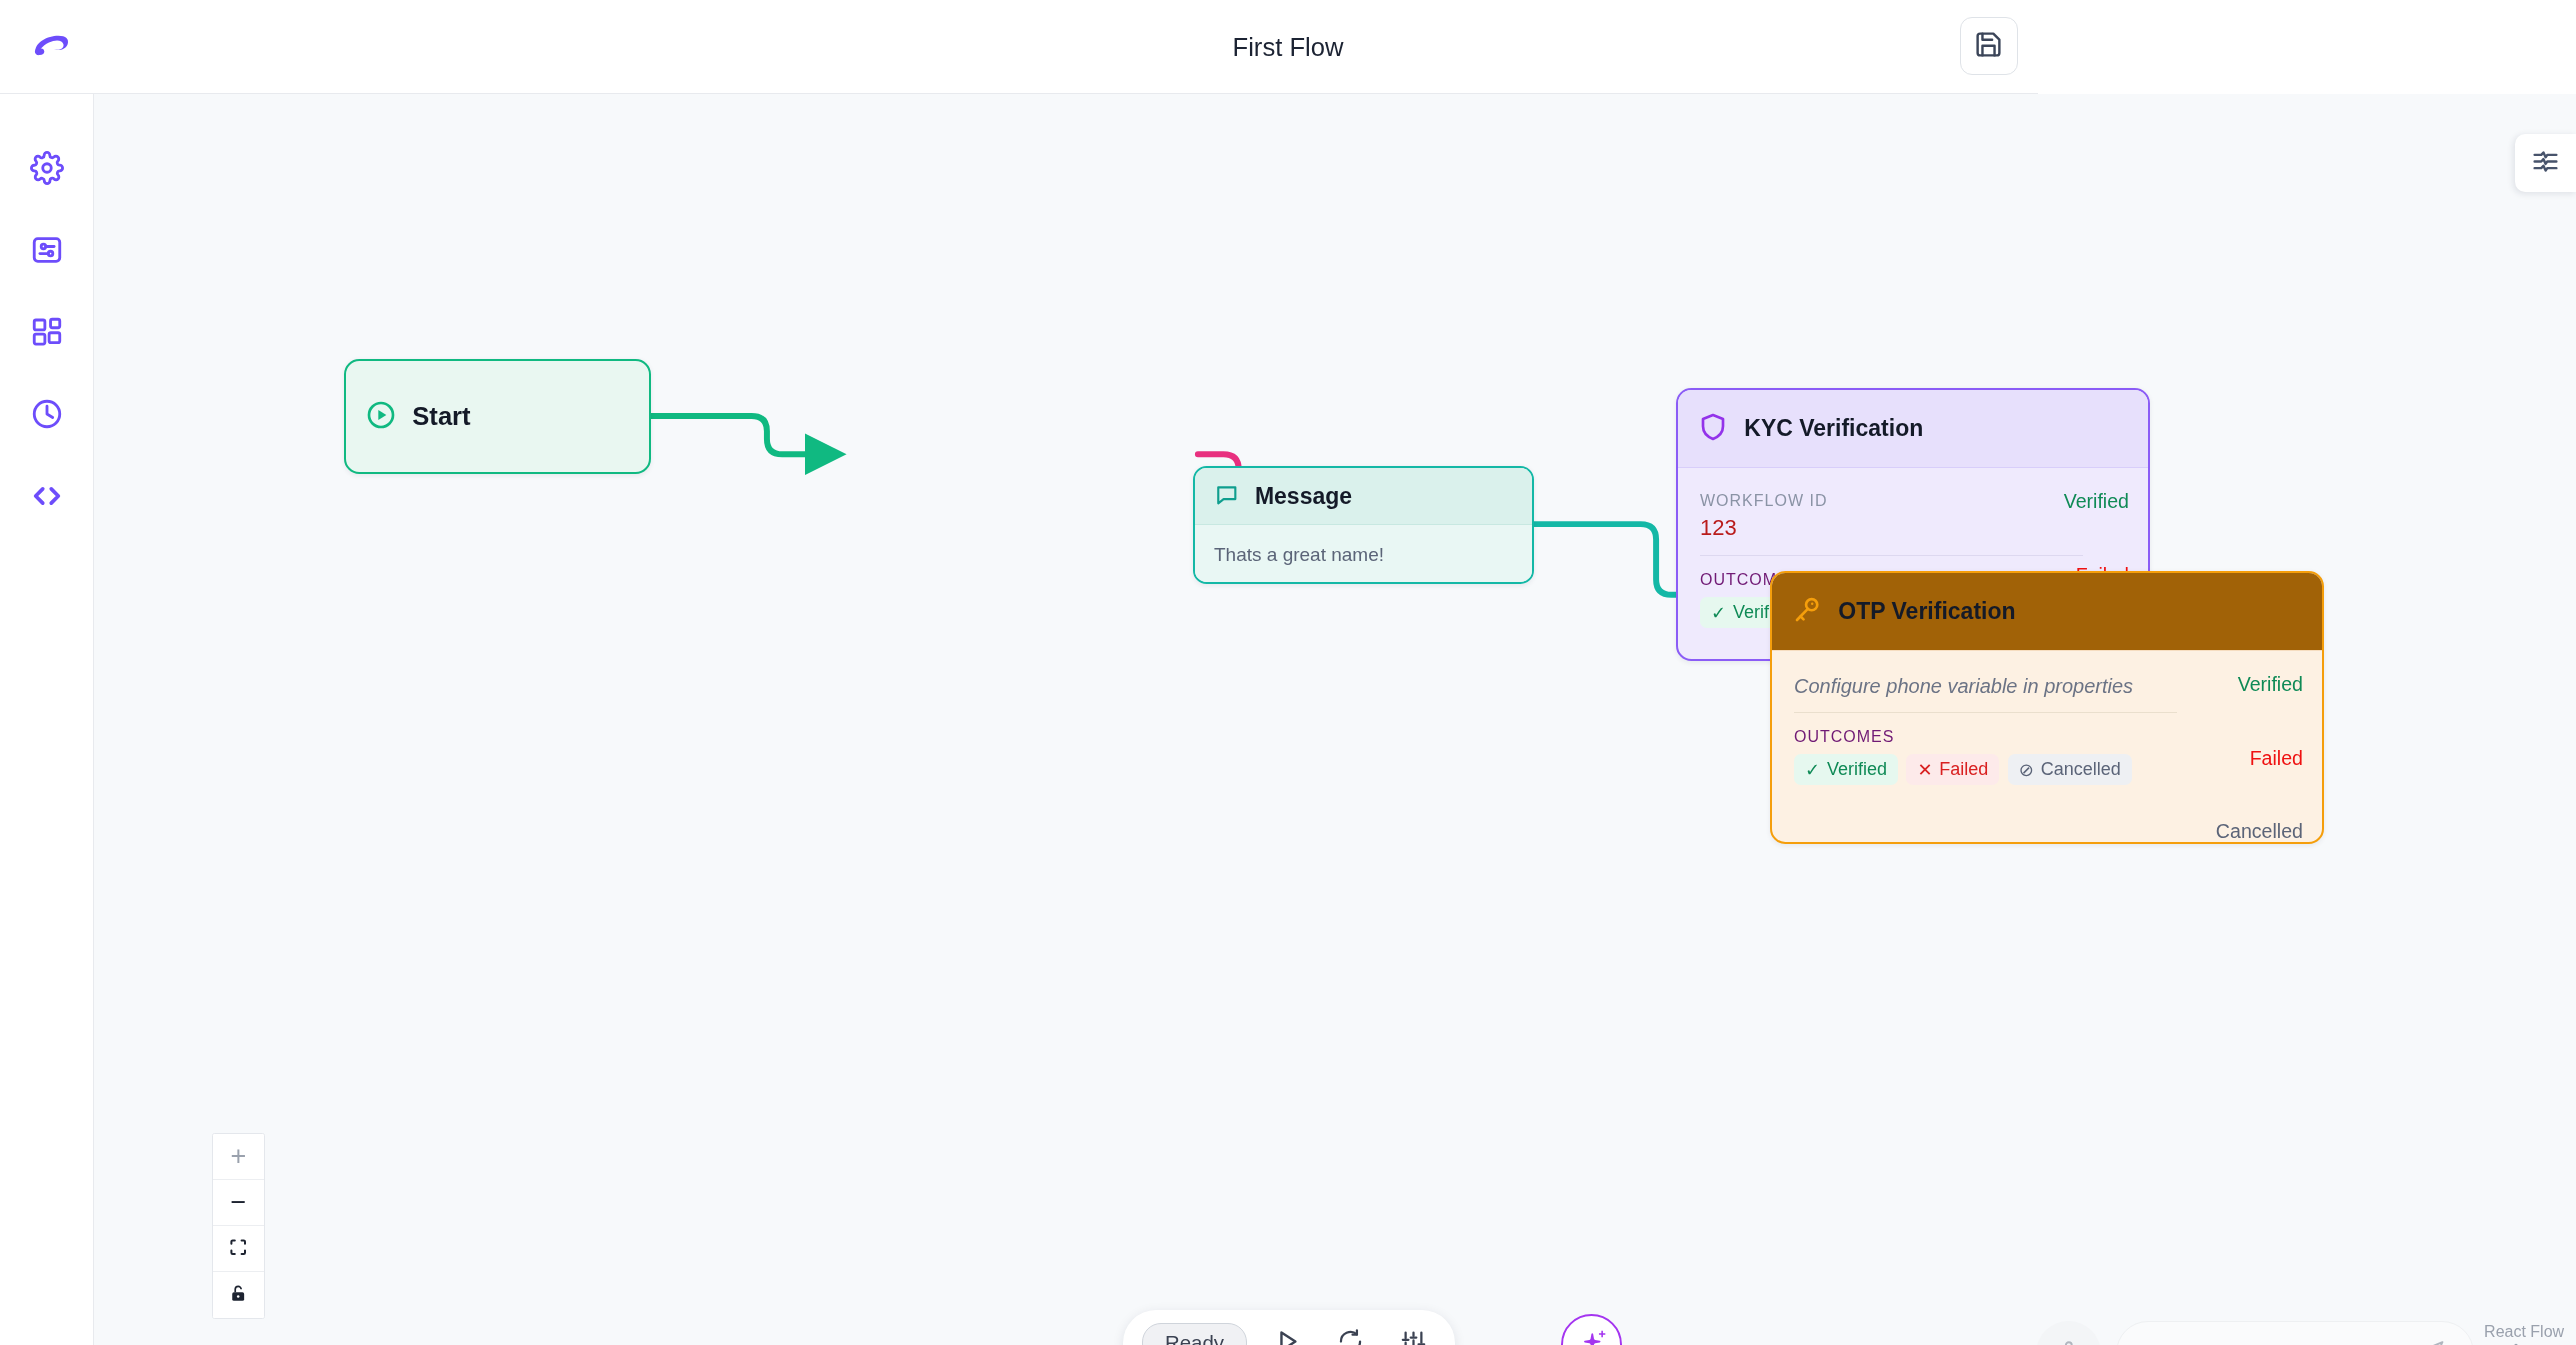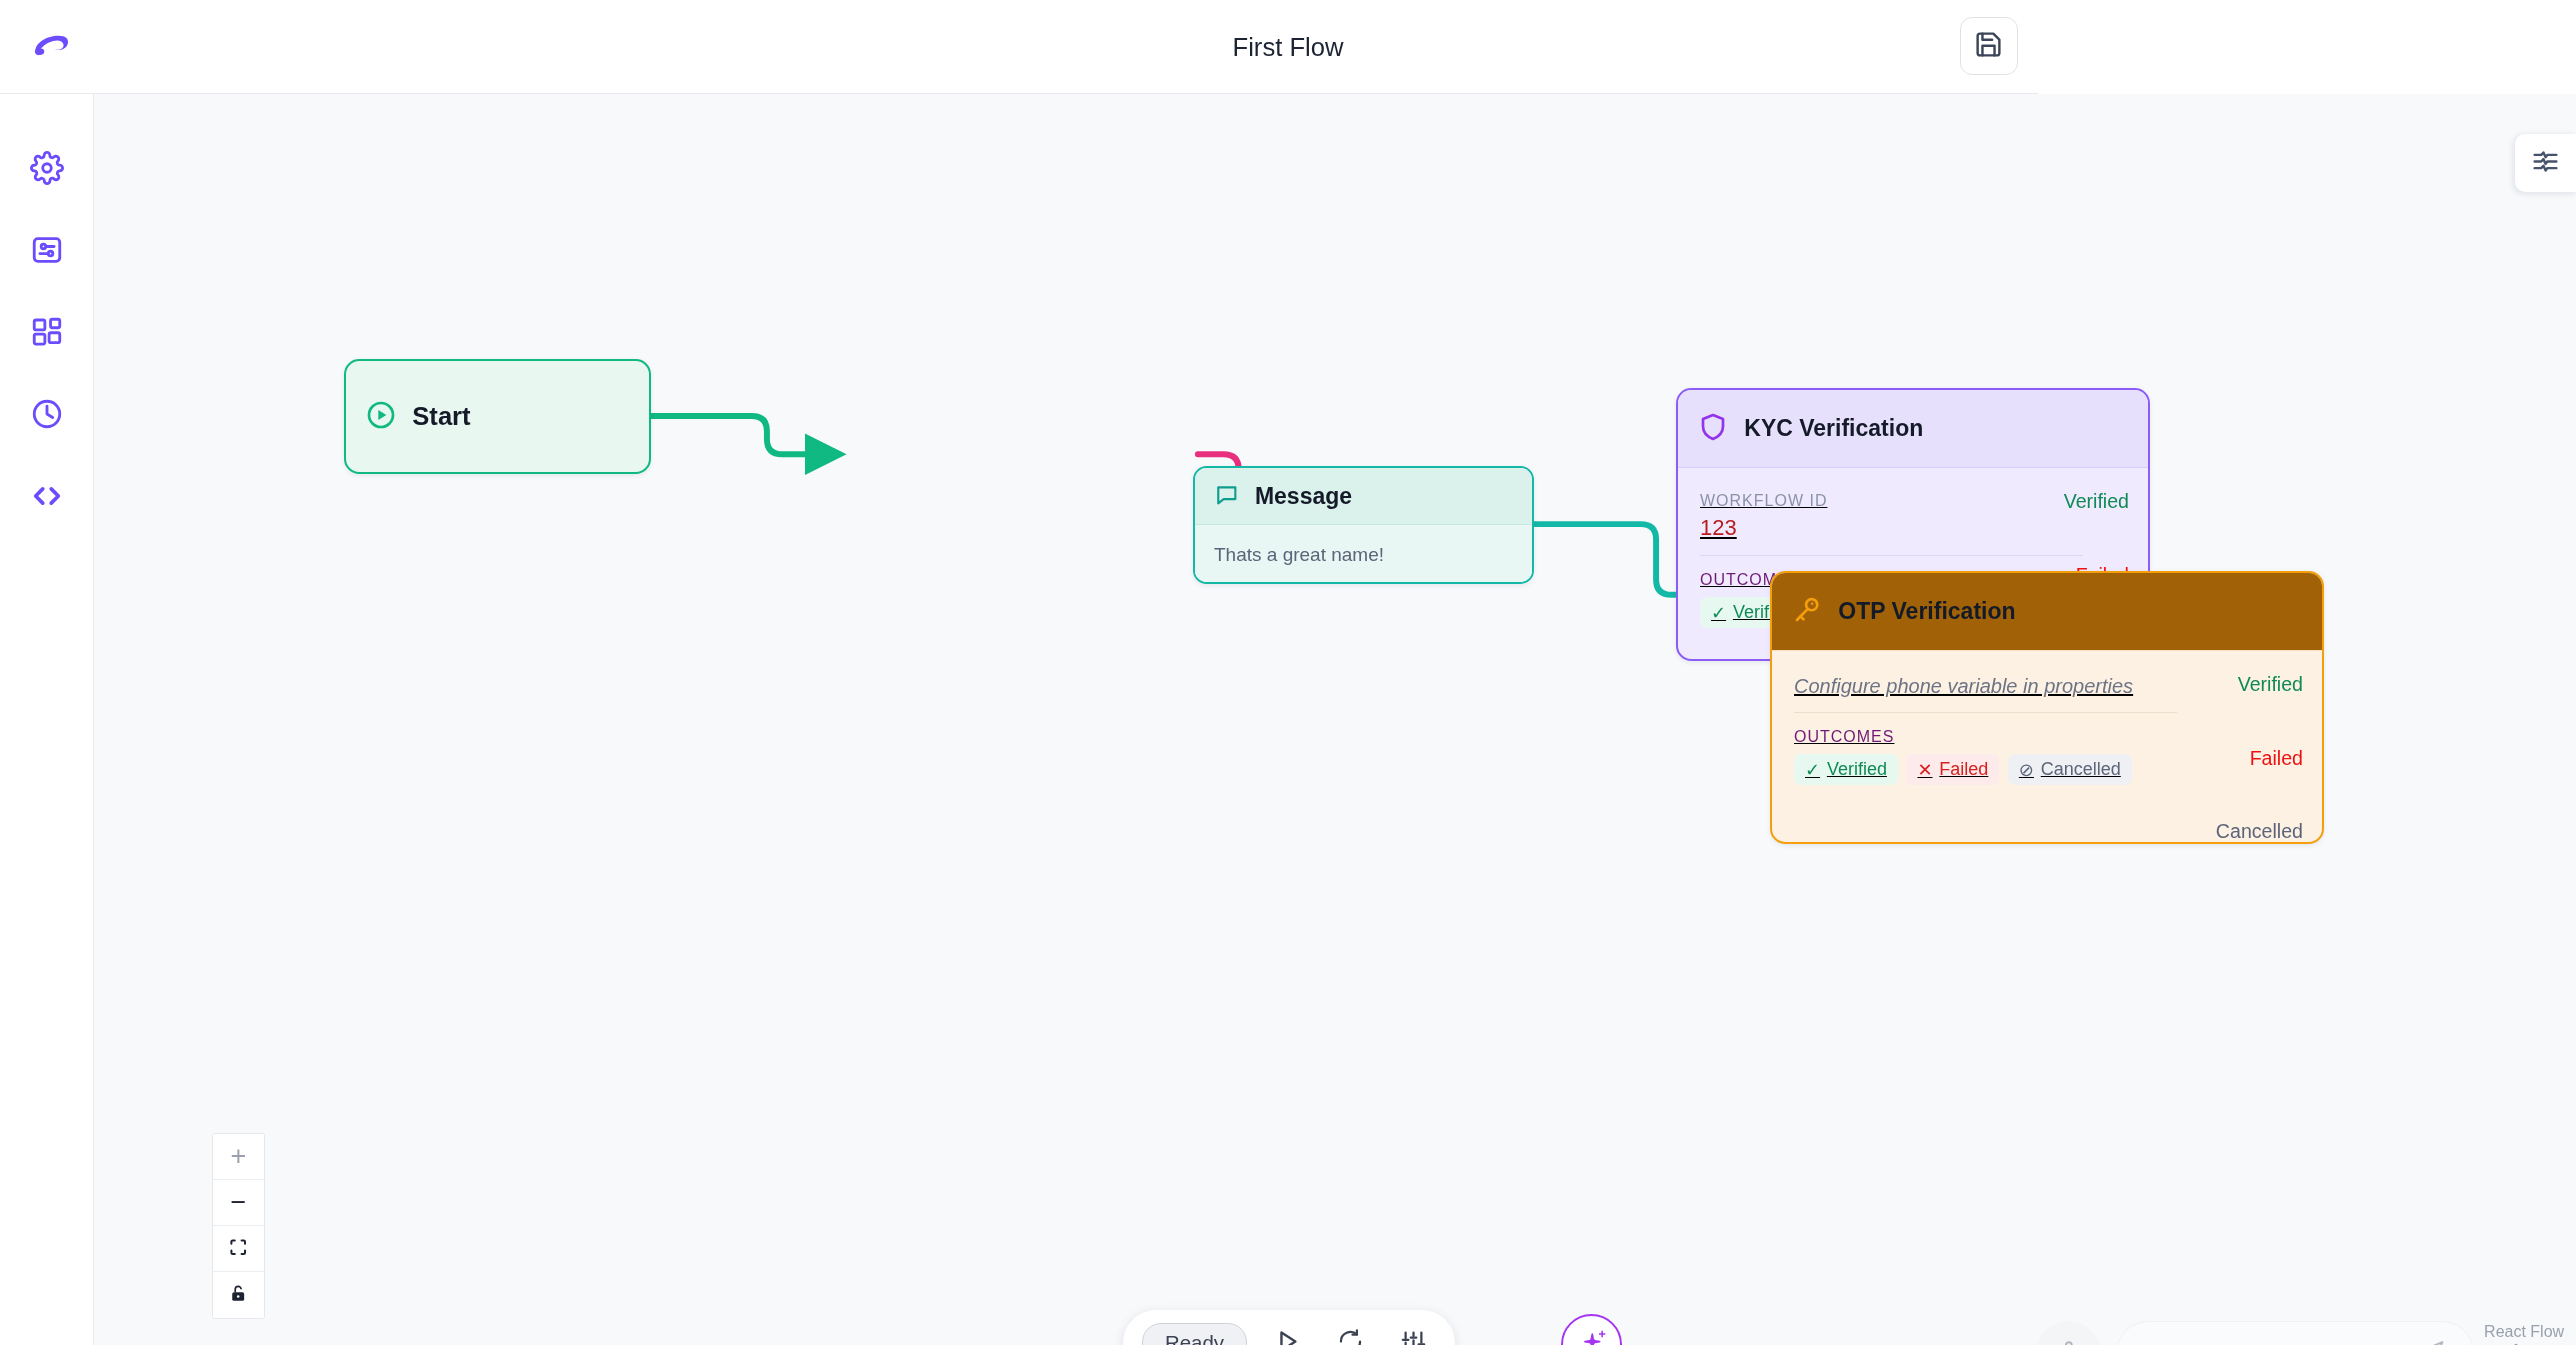--- a/index.html
+++ b/index.html
@@ -108,21 +108,21 @@
   #node-kyc .node-head { height: 78px; background: #e7e0fc; border-bottom: 0.9px solid #d8cefa; }
 
   
   #node-otp {
     left: 1676px; top: 477px; width: 554px; height: 273px;
     border-color: #f59e0b; background: #fdf1e3; border-radius: 15.3px;
   }
   #node-otp .node-head { height: 78px; background: #a16207; border-bottom: 0.9px solid #f6ddc0; }
 
   
-  .verif-body { position: relative; height: 193px; padding: 24px 36px 0 22px; text-decoration: underline; }
+  .verif-body { position: relative; height: 193px; padding: 24px 36px 0 22px; }
   .field-label {
     font-size: 16px; letter-spacing: 1px; color: #8a93a5; font-weight: 400;
     text-transform: uppercase;
   }
   .field-value { font-size: 22px; color: #b91c1c; margin-top: 5.1px; }
   .field-hint { font-size: 20px; color: #6b7385; font-style: italic; }
   .divider-line { height: 0.9px; background: #ddd8f0; margin: 13.6px 0 0 0; width: 383px; }
   .divider-line.orange { background: #eadfcd; }
   .outcomes-label { font-size: 16px; letter-spacing: 1px; color: #701a75; margin-top: 15.3px; }
   .chips { display: flex; gap: 8.5px; margin-top: 8.5px; }

